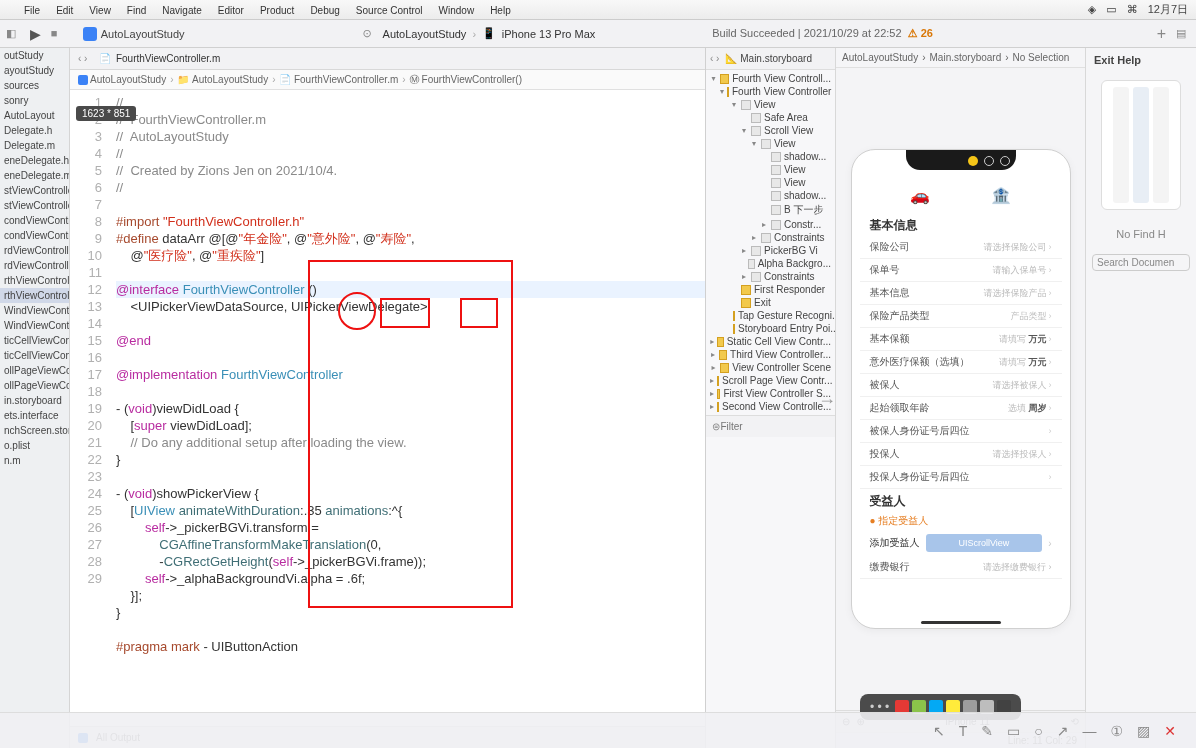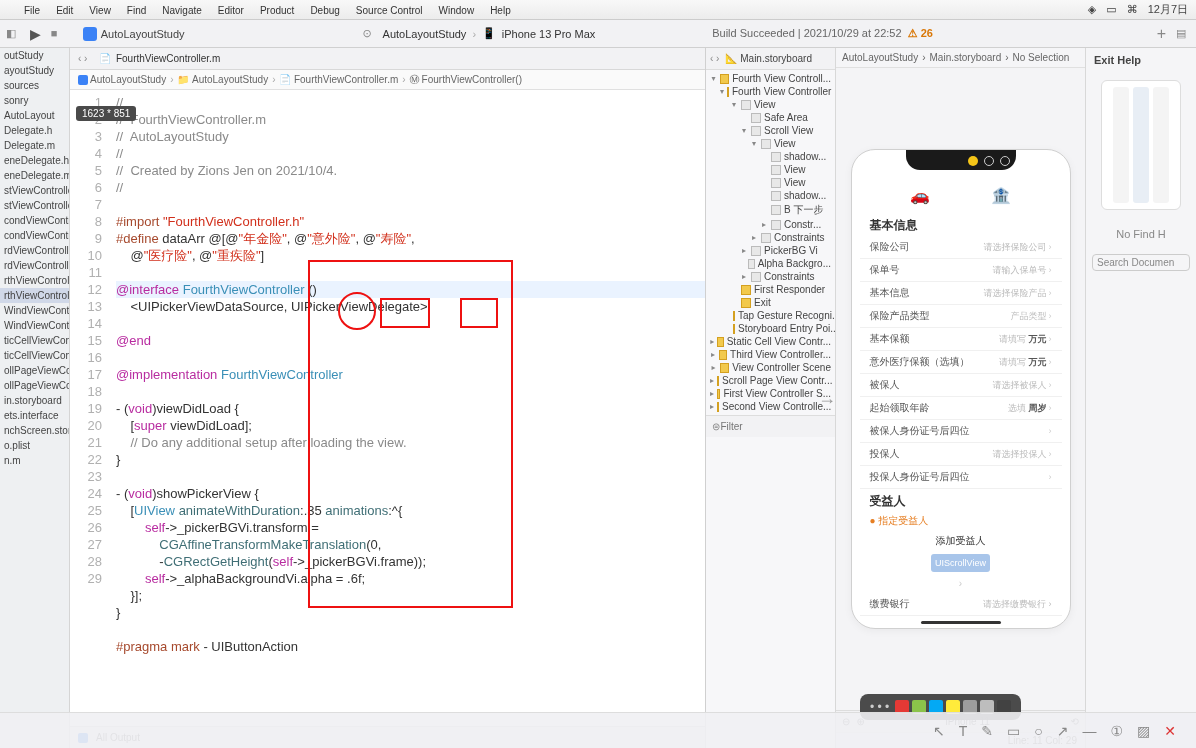--- a/index.html
+++ b/index.html
@@ -50,21 +50,21 @@
 .arrow-icon { color:#999; font-size:18px; position:absolute; left:-18px; top:320px;}
 .device { width: 220px; height: 480px; background:#fff; border-radius: 24px; border:1px solid #d0d0d0; position:relative; box-shadow:0 2px 8px rgba(0,0,0,.05); overflow:hidden; font-size:10px;}
 .device .notch { position:absolute; top:0; left:50%; transform:translateX(-50%); width:110px; height:20px; background:#1a1a1a; border-radius:0 0 14px 14px;}
 .device .screen { position:absolute; top:28px; left:8px; right:8px; bottom:8px; overflow:hidden;}
 .device .icon-row { display:flex; justify-content:space-around; padding:8px 20px; color:#d4a020; font-size:16px;}
 .device .section-title { font-weight:600; font-size:12px; padding:4px 10px 2px; color:#333;}
 .device .form-row { display:flex; justify-content:space-between; align-items:center; padding:4px 10px; border-bottom:1px solid #f0f0f0; font-size:10px; color:#555;}
 .device .form-row .ph { color:#bbb; font-size:9px;}
 .device .form-row .chev { color:#ccc; margin-left:2px;}
 .device .orange-lbl { color:#e67e22; font-size:10px; padding:2px 10px;}
-.device .addrow { display:flex; align-items:center; padding:4px 10px; gap:6px;flex-direction:column;}
+.device .addrow { display:flex; align-items:center; padding:4px 10px; gap:6px;}
 .device .scrollbtn { flex:1; background:#a8c5ea; color:#fff; text-align:center; padding:4px; border-radius:3px; font-size:9px;}
 .device .home-ind { position:absolute; bottom:4px; left:50%; transform:translateX(-50%); width:80px; height:3px; background:#333; border-radius:2px;}
 .canvas-footer { height:22px; border-top:1px solid #ddd; display:flex; align-items:center; padding:0 6px; font-size:10px; color:#666; gap:6px; background:#f2f2f4;}
 .canvas-footer .spacer{flex:1;}
 .right-panel { width: 110px; background:#f5f5f7; display:flex; flex-direction:column;}
 .right-panel .title { font-size:11px; font-weight:600; padding:6px 8px; color:#444;}
 .right-panel .noq { text-align:center; color:#888; font-size:11px; padding:10px;}
 .right-panel .searchbox { margin:4px 6px; border:1px solid #ccc; border-radius:4px; padding:2px 4px; font-size:10px; color:#888;}
 .minimap { margin:8px auto; width:80px; height:130px; background:#fff; border:1px solid #ddd; border-radius:6px; display:flex; gap:4px; padding:6px; justify-content:center;}
 .minimap .col { width:16px; background:#e8eef5; border-radius:3px;}

